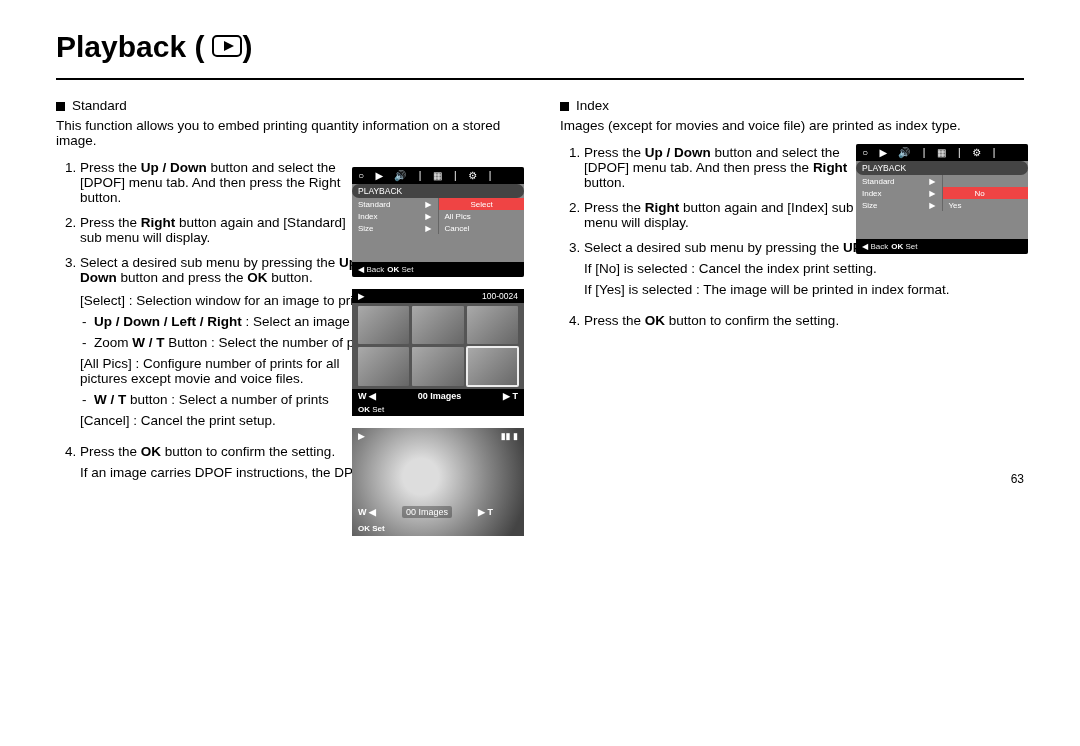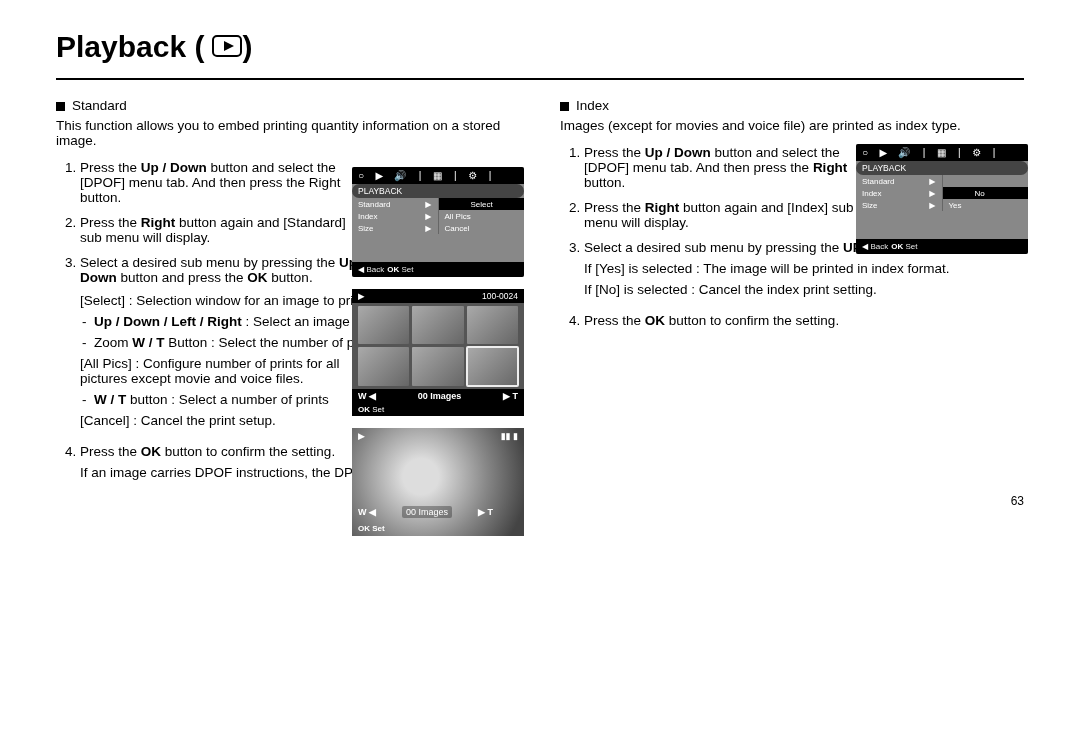--- a/index.html
+++ b/index.html
@@ -116,21 +116,21 @@
   }
   .camerabox table td {
     padding: 1.5px 6px;
     color: #fff;
   }
   .camerabox table tr td:first-child {
     width: 50%;
     border-right: 1px solid #666;
   }
   .camerabox table tr.sel td:last-child {
-    background: #000000;
+    background: #ef4444;
     padding-left: 32px;
   }
   .camerabox .arrow-r {
     float: right;
   }
   .camerabox .footer {
     background: #000;
     color: #fff;
     padding: 3px 6px;
     font-size: 8px;
@@ -220,21 +220,21 @@
   }
   .photo-big .overlay4 {
     position: absolute;
     left: 6px;
     bottom: 3px;
     font-size: 8px;
     font-weight: bold;
   }
   .page-num {
     position: absolute;
-    bottom: 8px;
+    bottom: 30px;
     right: 56px;
     font-size: 12px;
   }
 </style>
 </head>
 <body>
 
 <div class="page">
   <h1>
     <span>Playback (</span>
@@ -342,22 +342,22 @@
       <p class="section-title">
         <span class="bullet-square"></span><span>Index</span>
       </p>
       <p class="intro">Images (except for movies and voice file) are printed as index type.</p>
 
       <ol>
         <li style="max-width:280px"><span>Press the <b>Up / Down</b> button and select the [DPOF] menu tab. And then press the <b>Right</b> button.</span></li>
         <li style="max-width:280px"><span>Press the <b>Right</b> button again and [Index] sub menu will display.</span></li>
         <li>
           <p><span>Select a desired sub menu by pressing the <b>UP / DOWN</b> button.</span></p>
+          <p>If [No] is selected   : Cancel the index print setting.</p>
           <p>If [Yes] is selected  : The image will be printed in index format.</p>
-          <p>If [No] is selected   : Cancel the index print setting.</p>
         </li>
         <li><span>Press the <b>OK</b> button to confirm the setting.</span></li>
       </ol>
 
       <div class="fig-right">
         <div class="camerabox">
           <div class="icons">○&nbsp; ▶&nbsp; 🔊&nbsp; |&nbsp; ▦&nbsp; |&nbsp; ⚙&nbsp; |</div>
           <div class="hdr">PLAYBACK</div>
           <table>
             <tbody>

